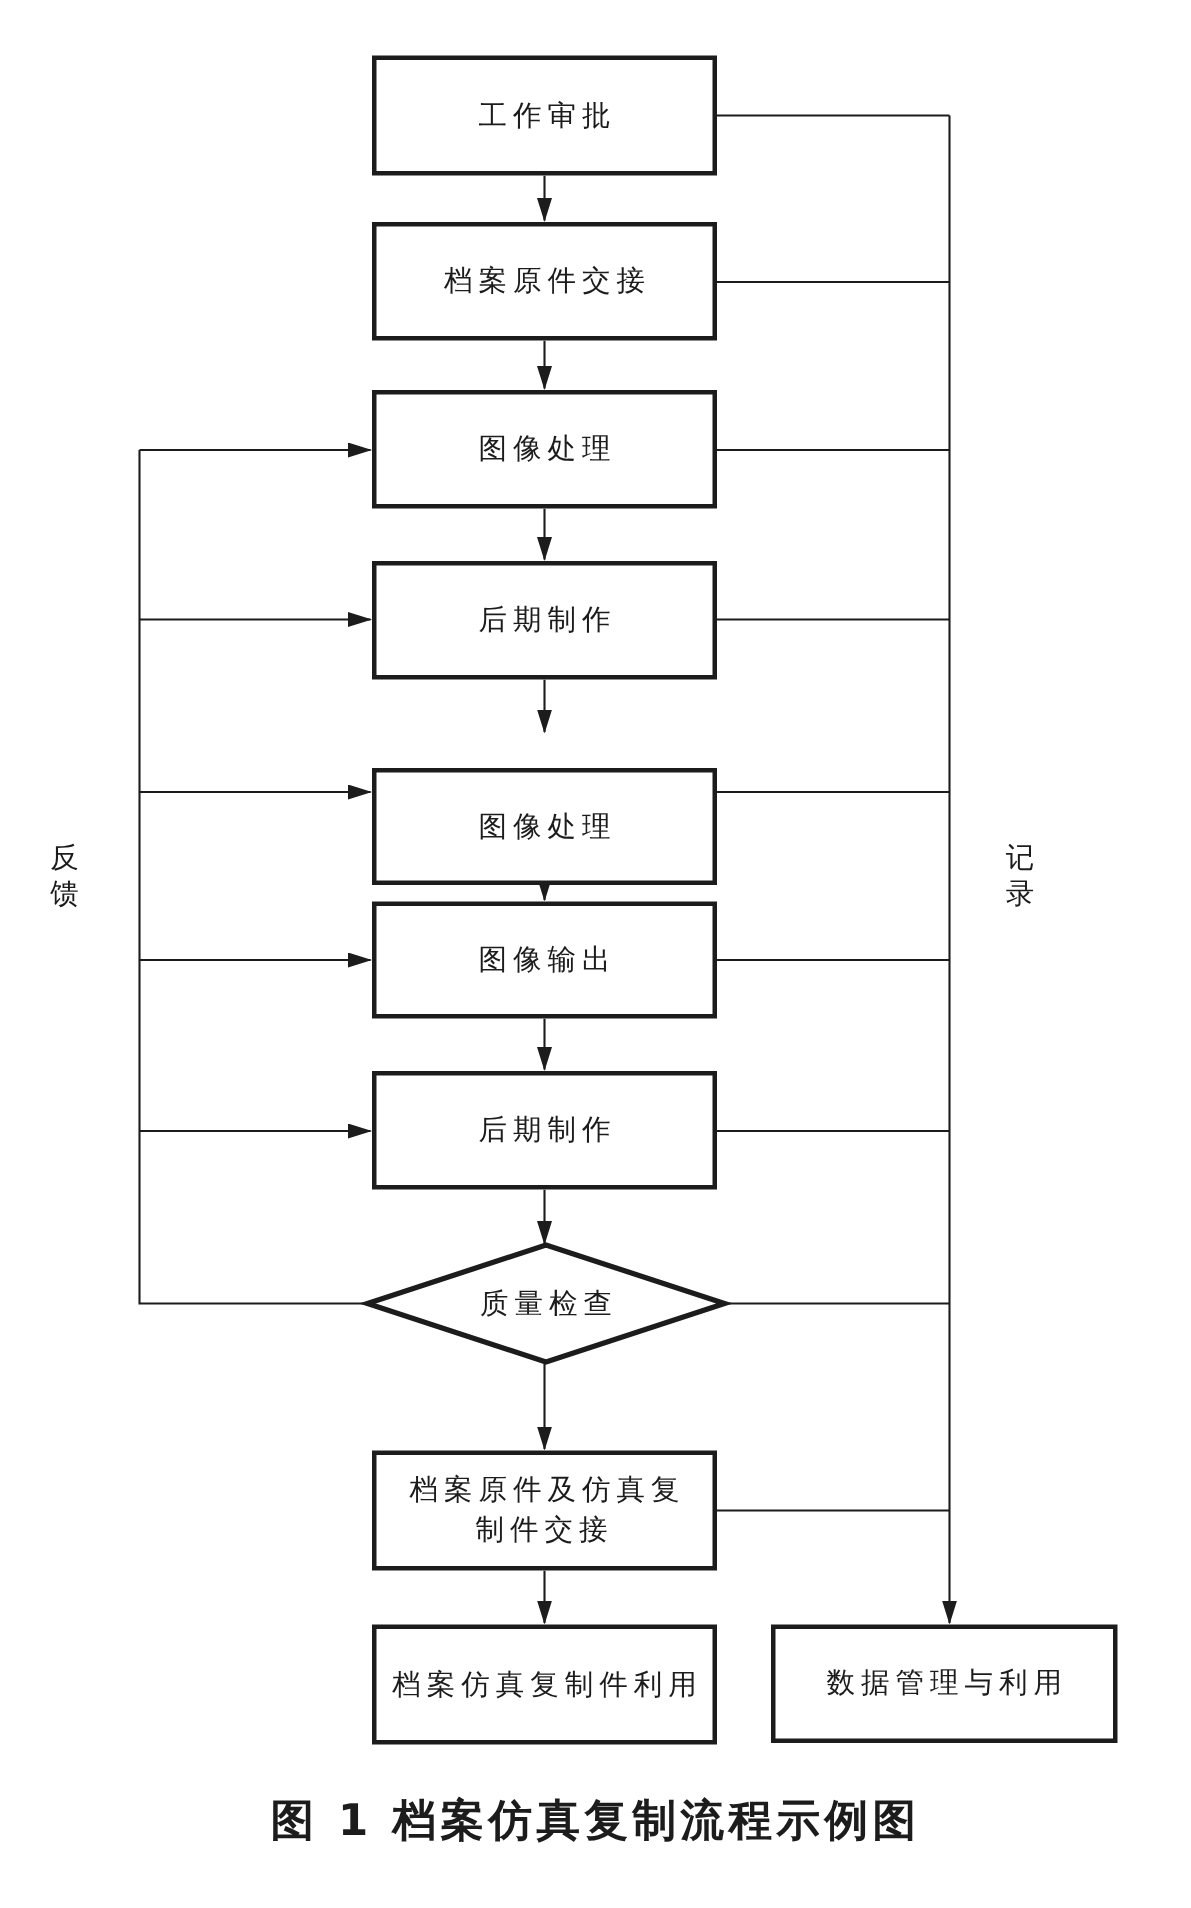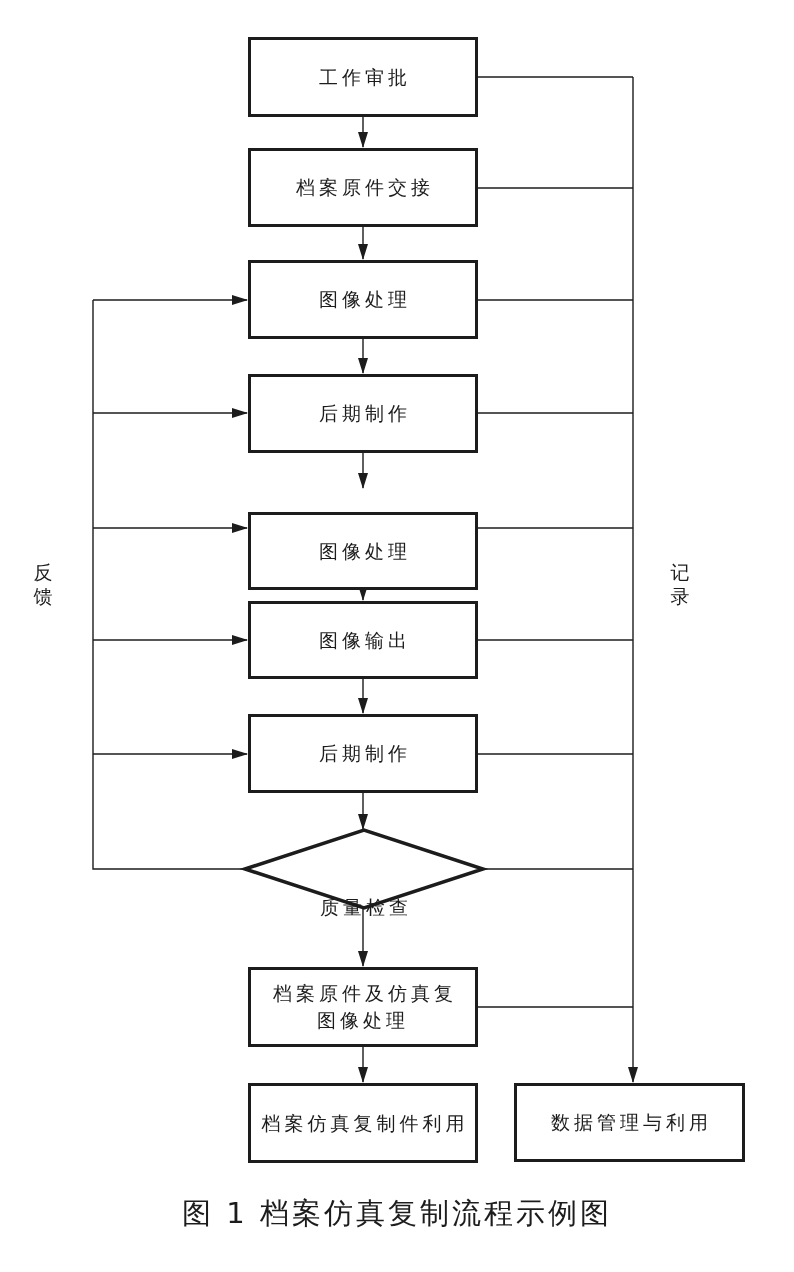--- a/index.html
+++ b/index.html
@@ -29,21 +29,21 @@
     text-align: center;
     font-size: 19px;
     letter-spacing: 4px;
     text-indent: 4px;
     line-height: 27px;
     white-space: pre-line;
   }
   .node.main { left: 248px; width: 230px; }
   .diamond-label {
     position: absolute;
-    left: 264px; top: 895px;
+    left: 264px; top: 856px;
     width: 200px; height: 26px;
     display: flex;
     align-items: center;
     justify-content: center;
     font-size: 19px;
     letter-spacing: 4px;
     text-indent: 4px;
     background: transparent;
   }
   .side-label {
@@ -55,21 +55,21 @@
     white-space: pre-line;
   }
   .side-label.left { left: 28px; top: 560px; }
   .side-label.right { left: 665px; top: 560px; }
   .caption {
     position: absolute;
     left: 0; top: 1194px;
     width: 794px;
     text-align: center;
     font-family: "DejaVu Sans", "Liberation Sans", sans-serif;
-    font-weight: 400;
+    font-weight: 700;
     font-size: 29px;
     letter-spacing: 3px;
     color: #1c1c1c;
   }
   line, polyline { stroke: #1c1c1c; stroke-width: 1.4; fill: none; }
   polygon.diamond { stroke: #1c1c1c; stroke-width: 3.5; fill: #ffffff; }
 </style>
 </head>
 <body>
 
@@ -123,21 +123,21 @@
   <div class="node main" style="top:148px; height:79px">档案原件交接</div>
   <div class="node main" style="top:260px; height:79px">图像处理</div>
   <div class="node main" style="top:374px; height:79px">后期制作</div>
   <div class="node main" style="top:512px; height:78px">图像处理</div>
   <div class="node main" style="top:714px; height:79px">后期制作</div>
   <div class="node main" style="top:601px; height:78px">图像输出</div>
 
   <div class="diamond-label">质量检查</div>
 
   <div class="node main" style="top:967px; height:80px">档案原件及仿真复
-图像处理</div>
+制件交接</div>
   <div class="node" style="left:514px;top:1083px;width:231px;height:79px">数据管理与利用</div>
   <div class="node main" style="top:1083px;height:80px">档案仿真复制件利用</div>
 
   <div class="side-label left">反
 馈</div>
   <div class="side-label right">记
 录</div>
 
   <div class="caption">图 1  档案仿真复制流程示例图</div>
 

